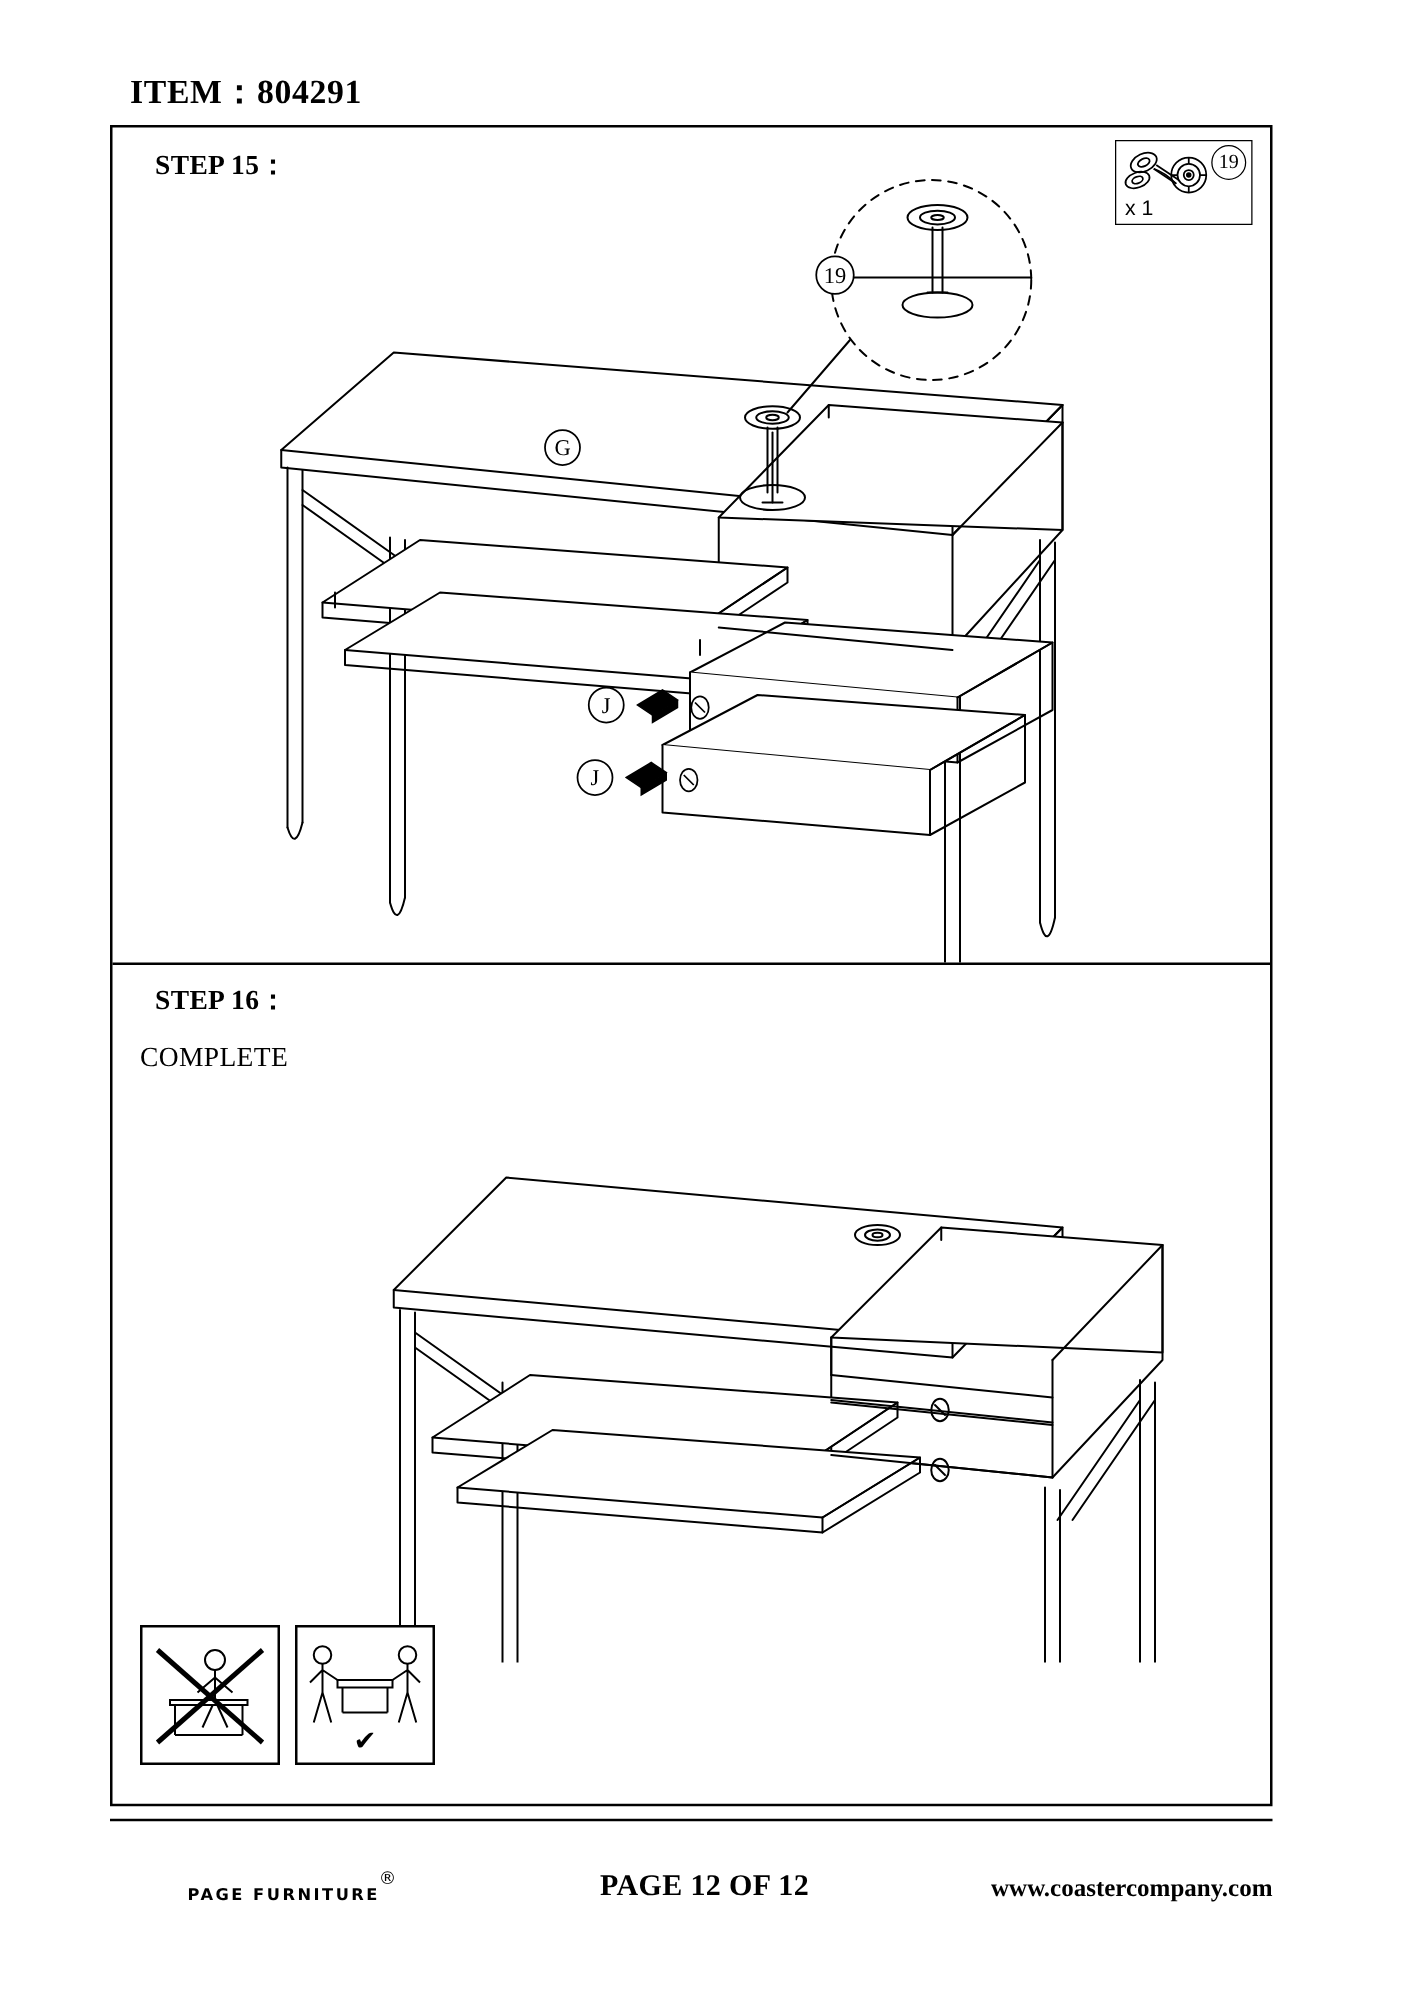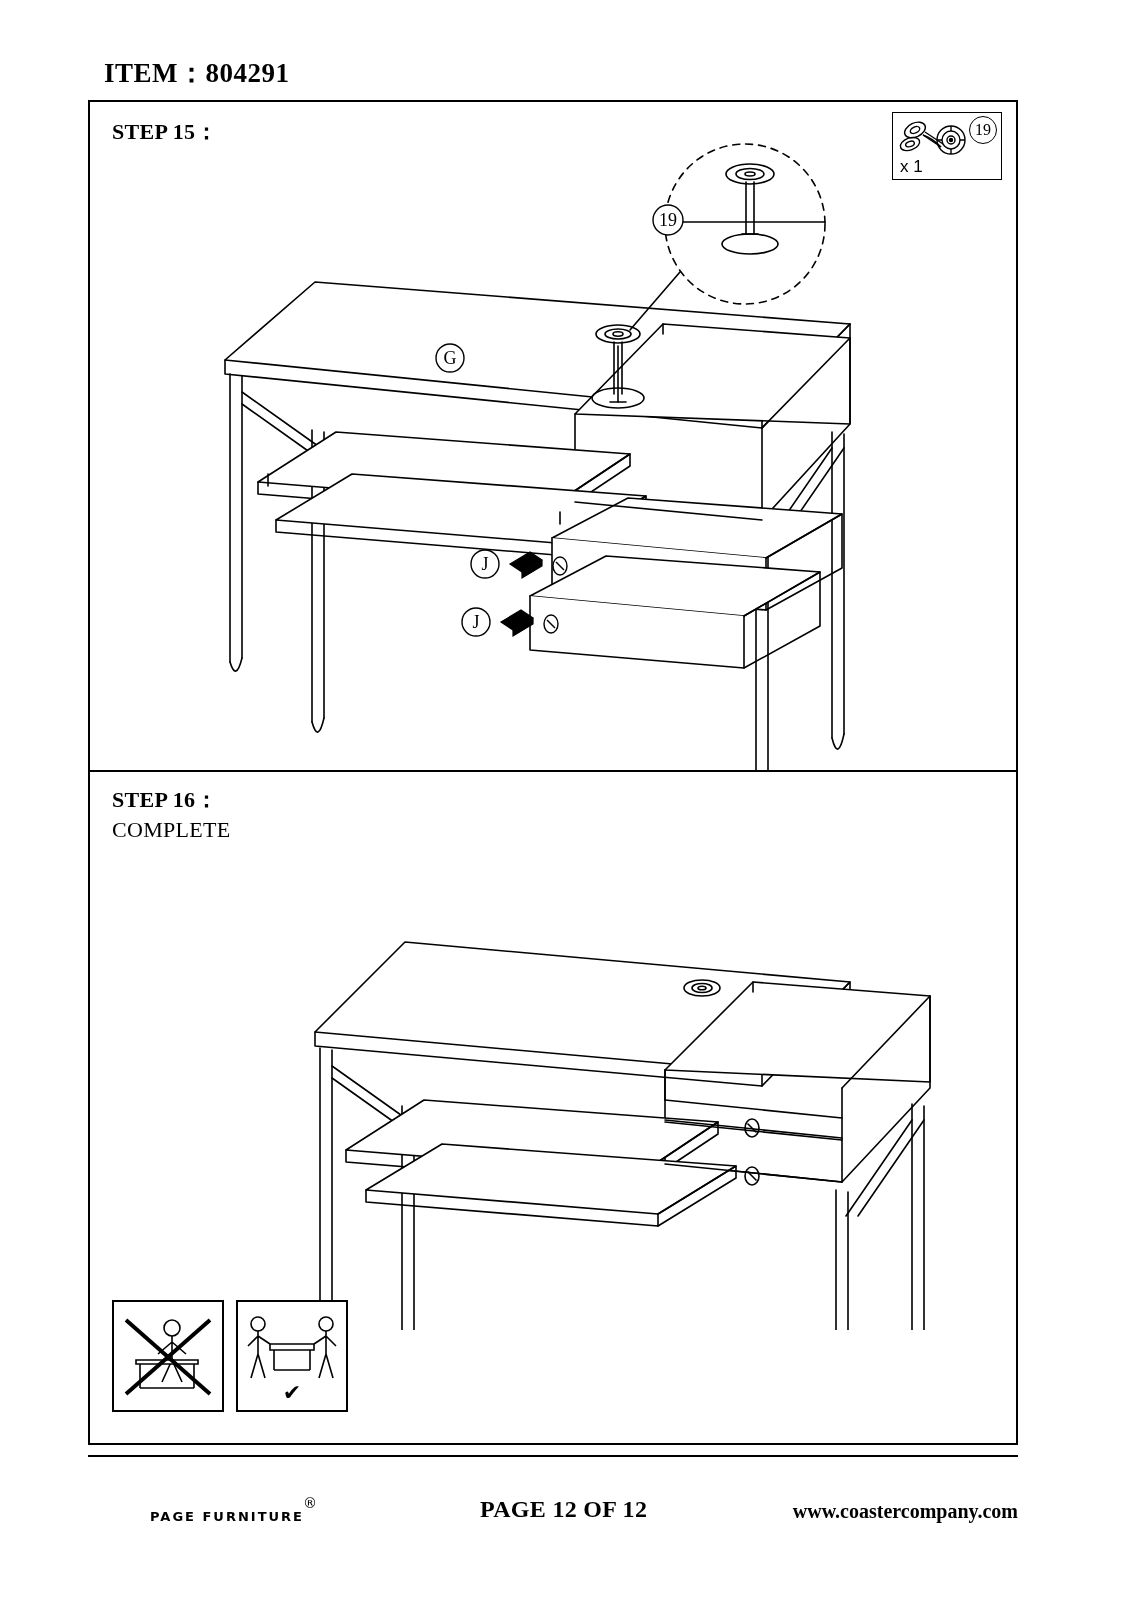--- a/index.html
+++ b/index.html
@@ -65,27 +65,29 @@
     height: 0;
     border-top: 2px solid #000;
   }
 
   .step-title {
     position: absolute;
     font-size: 22px;
     font-weight: bold;
     letter-spacing: 0.3px;
     white-space: nowrap;
+    margin-left: 12px;
   }
   .step-sub {
     position: absolute;
     font-size: 22px;
     font-weight: normal;
     letter-spacing: 0.3px;
     white-space: nowrap;
+    margin-top: 16px;
   }
   #step15-title { left: 22px; top: 15px; }
   #step16-title { left: 22px; top: 683px; }
   #step16-sub   { left: 22px; top: 715px; }
 
   
   .parts-box {
     position: absolute;
     right: 14px;
     top: 10px;

